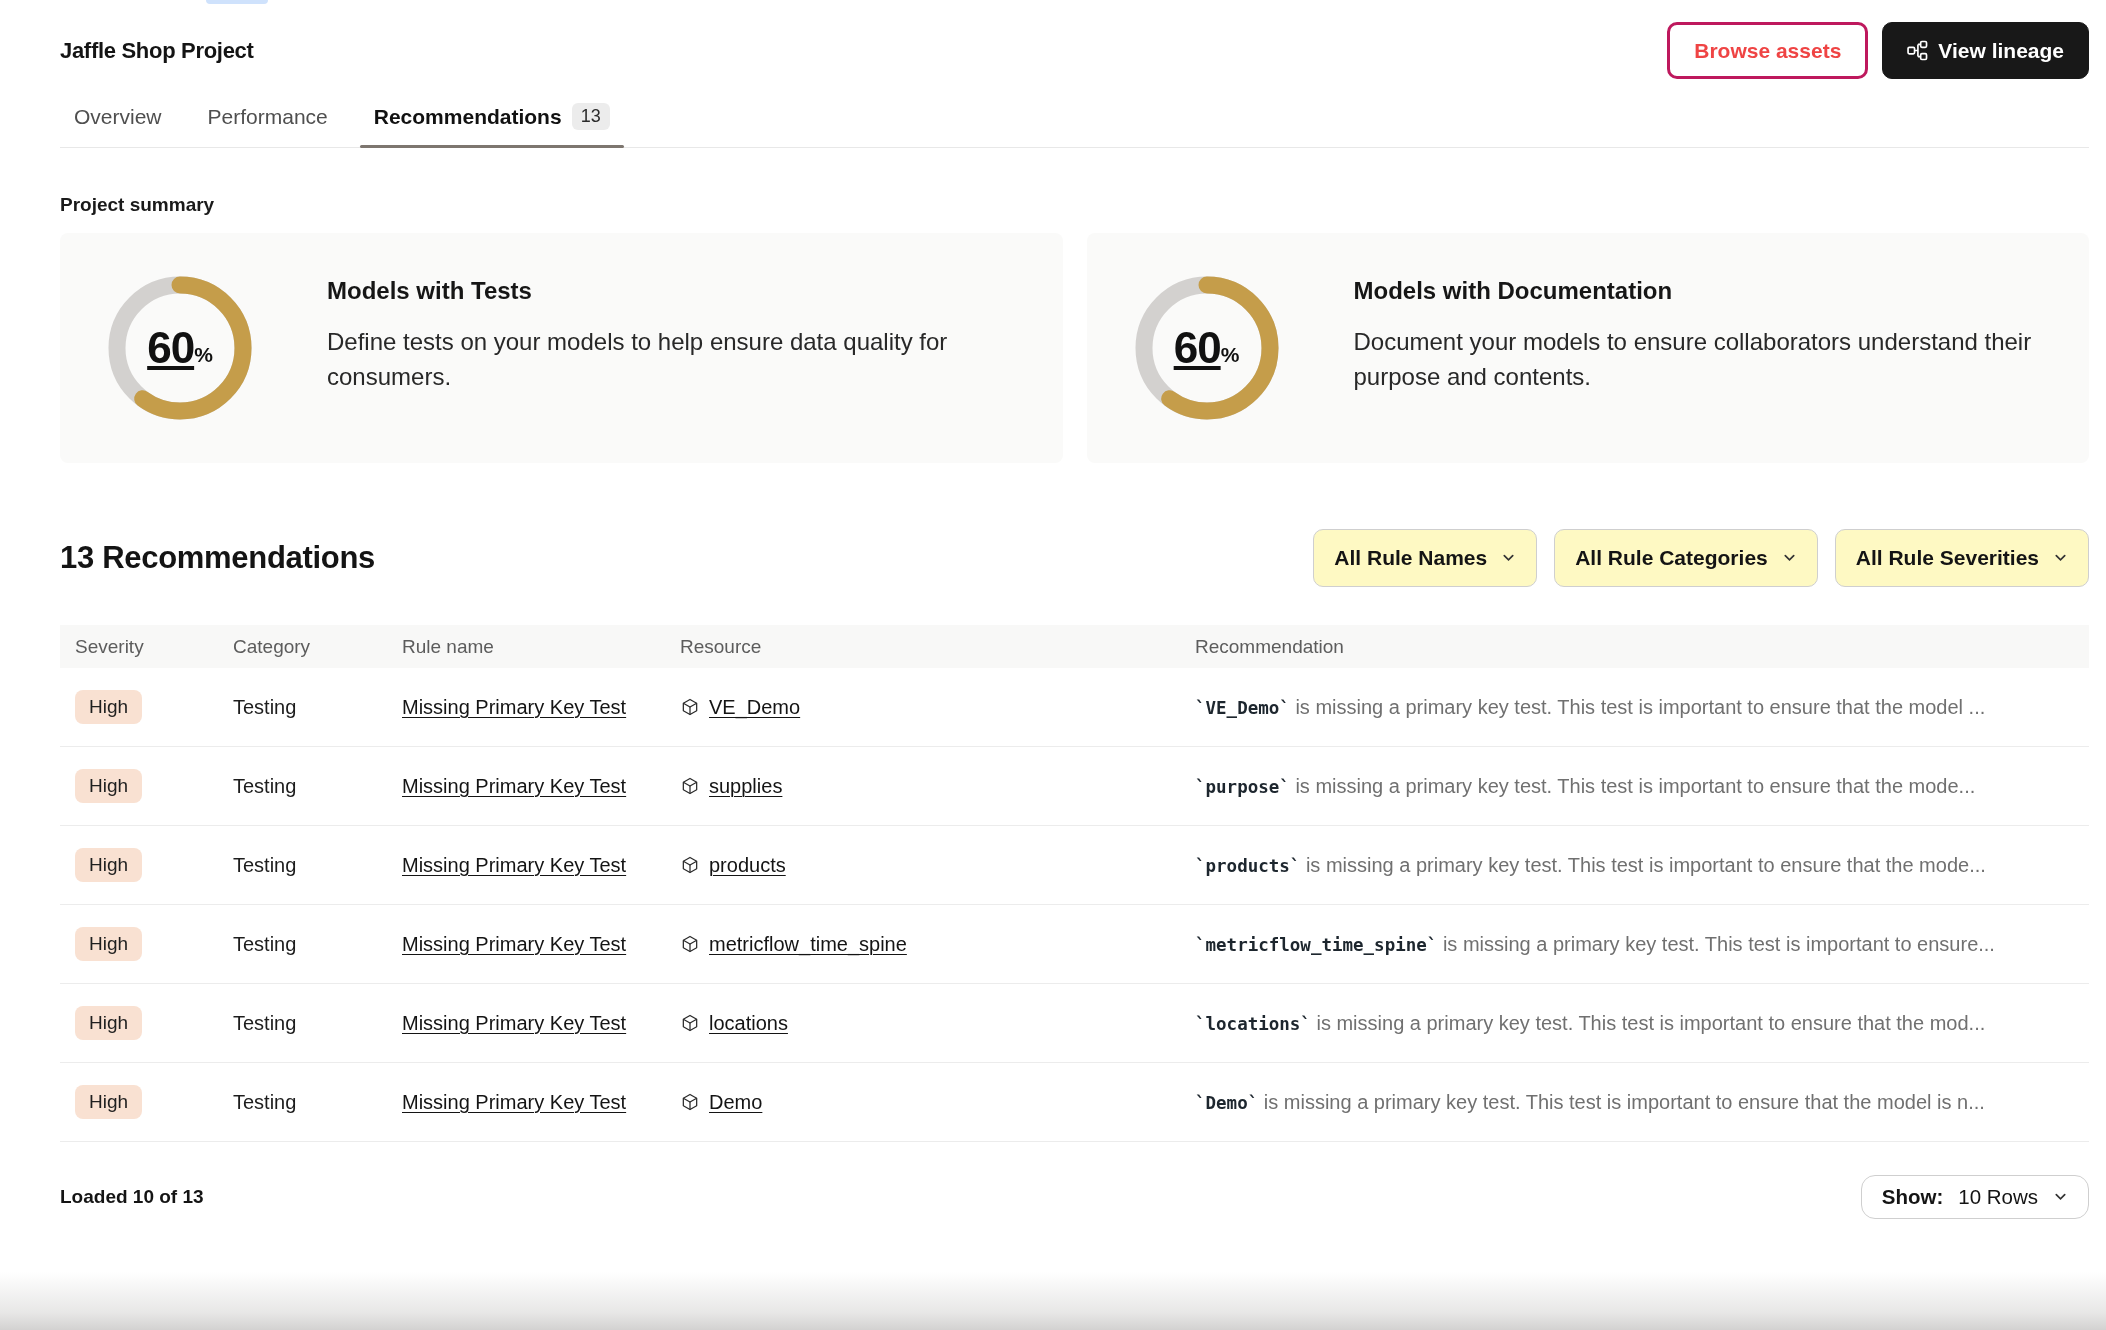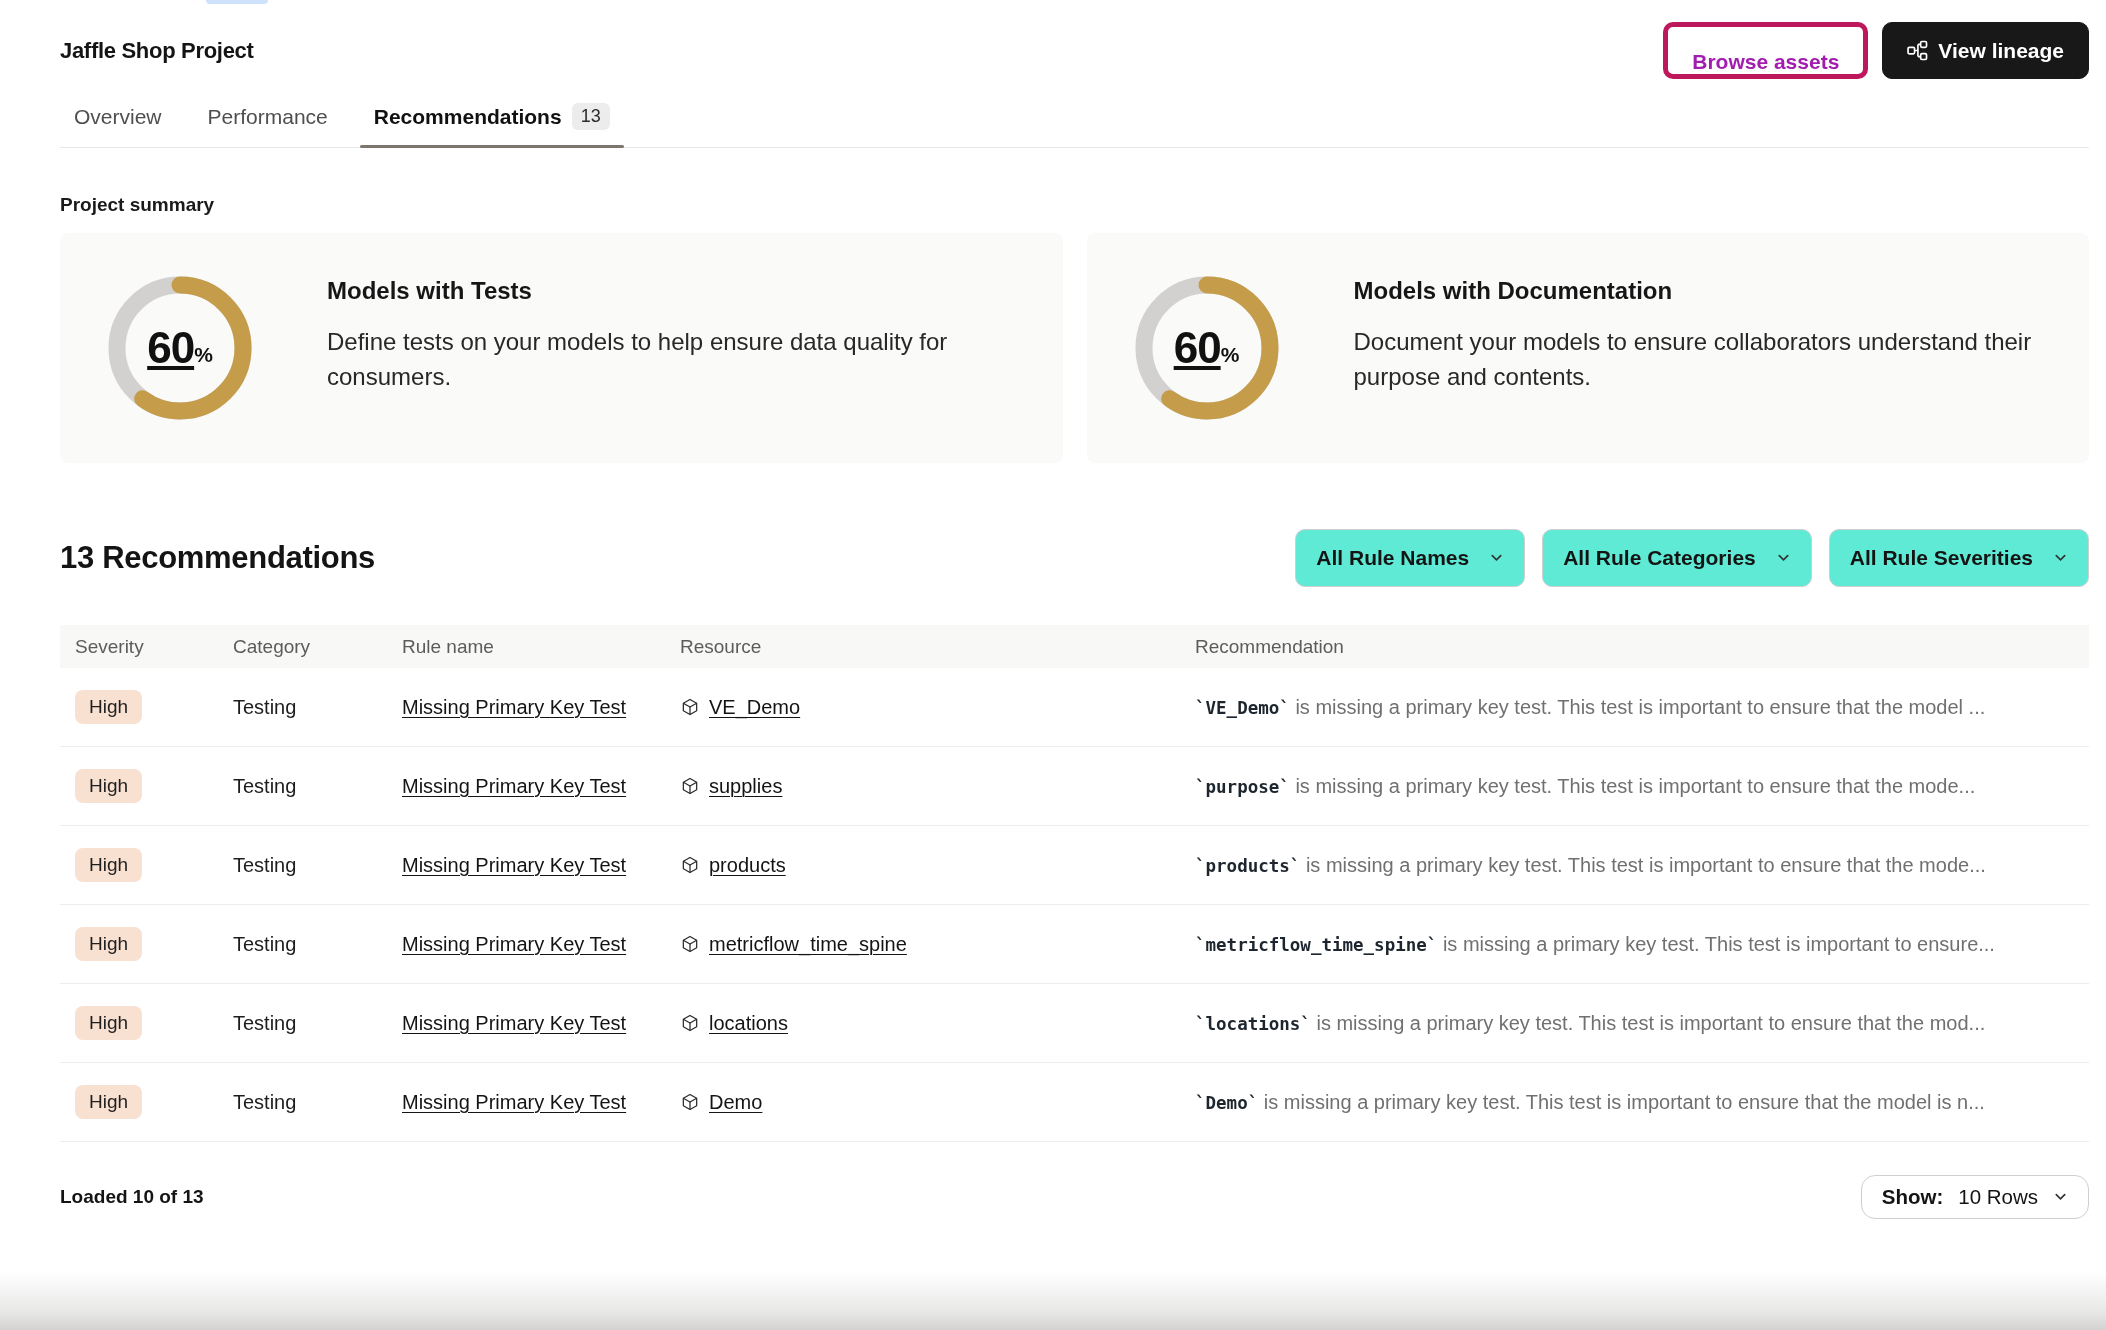--- a/index.html
+++ b/index.html
@@ -14,21 +14,21 @@
   .top-artifact { position:absolute; left:206px; top:0; width:62px; height:4px;
     background:#cfe2fc; border-radius:0 0 4px 4px; }
 
   
   .header { display:flex; align-items:center; justify-content:space-between; padding-top:22px; }
   .page-title { font-size:22px; font-weight:700; letter-spacing:-0.3px; color:#141414; }
   .actions { display:flex; gap:14px; }
   .btn { display:flex; align-items:center; gap:10px; height:57px; padding:0 24px;
     border-radius:10px; font-size:21px; font-weight:600; cursor:pointer;
     font-family:"Liberation Sans", sans-serif; }
-  .btn-secondary { background:#fff; border:5px solid #be185d; color:#a21caf;align-items:flex-end; }
+  .btn-secondary { background:#fff; border:3px solid #be185d; color:#ef4444; }
   .btn-primary { background:#181818; border:1px solid #181818; color:#ffffff; }
   .btn-primary svg { display:block; }
 
   
   .tabs { display:flex; gap:18px; margin-top:24px; border-bottom:1px solid #e8e8e8; }
   .tab { position:relative; padding:0 14px 17px 14px; font-size:21px; color:#4f4f4f;
     display:flex; align-items:center; gap:10px; cursor:pointer; }
   .tab.active { color:#111; font-weight:600; }
   .tab.active::after { content:""; position:absolute; left:0; right:0; bottom:-1px;
     height:3px; background:#7d766f; border-radius:2px; }
@@ -48,22 +48,22 @@
   .donut-pct { font-size:21px; font-weight:600; color:#111; margin-top:14px; }
   .card-content { margin-left:72px; align-self:flex-start; padding-top:44px; }
   .card-title { font-size:24px; font-weight:700; color:#161616; }
   .card-desc { margin-top:20px; font-size:24px; color:#282828; line-height:1.45;
     max-width:745px; }
 
   
   .rec-head { margin-top:66px; display:flex; align-items:center; justify-content:space-between; }
   .rec-title { font-size:31px; font-weight:600; color:#141414; letter-spacing:-0.3px; }
   .filters { display:flex; gap:17px; }
-  .filter-btn { display:flex; align-items:center; gap:20px; height:58px; padding:0 20px;
-    border:1px solid #cfcfcf; border-radius:10px; background:#5eead4; font-size:21px;
+  .filter-btn { display:flex; align-items:center; gap:14px; height:58px; padding:0 20px;
+    border:1px solid #cfcfcf; border-radius:10px; background:#fef9c3; font-size:21px;
     font-weight:600; color:#141414; cursor:pointer; font-family:"Liberation Sans", sans-serif; }
   .chev { display:block; }
 
   
   .table { margin-top:38px; }
   .trow, .thead { display:grid; grid-template-columns:158px 169px 278px 515px 1fr;
     align-items:center; padding-left:15px; }
   .thead { background:#f8f8f7; height:43px; font-size:19px; color:#5c5c5c; }
   .trow { height:79px; border-bottom:1px solid #ececec; font-size:20px; color:#1d1d1d; }
   .badge-high { display:inline-block; background:#f9e1d2; color:#1f1f1f; font-size:19px;

